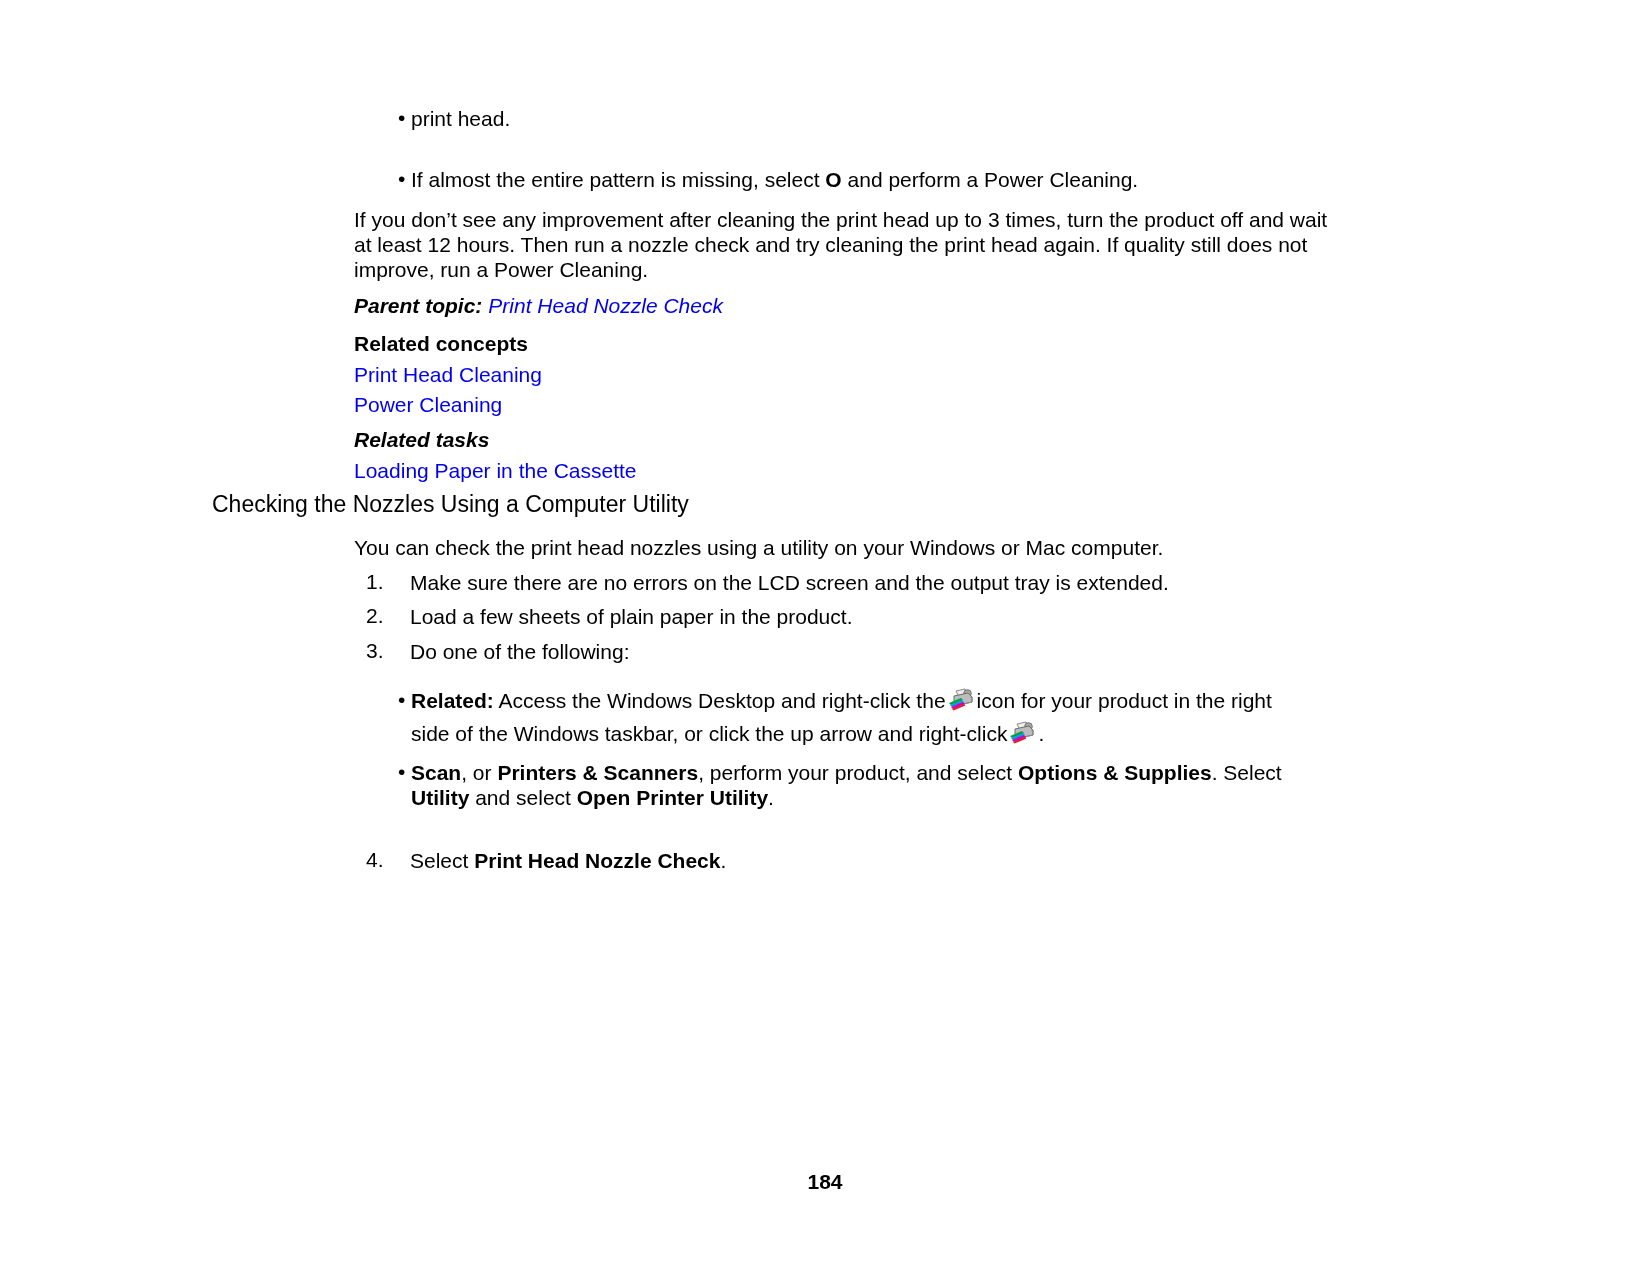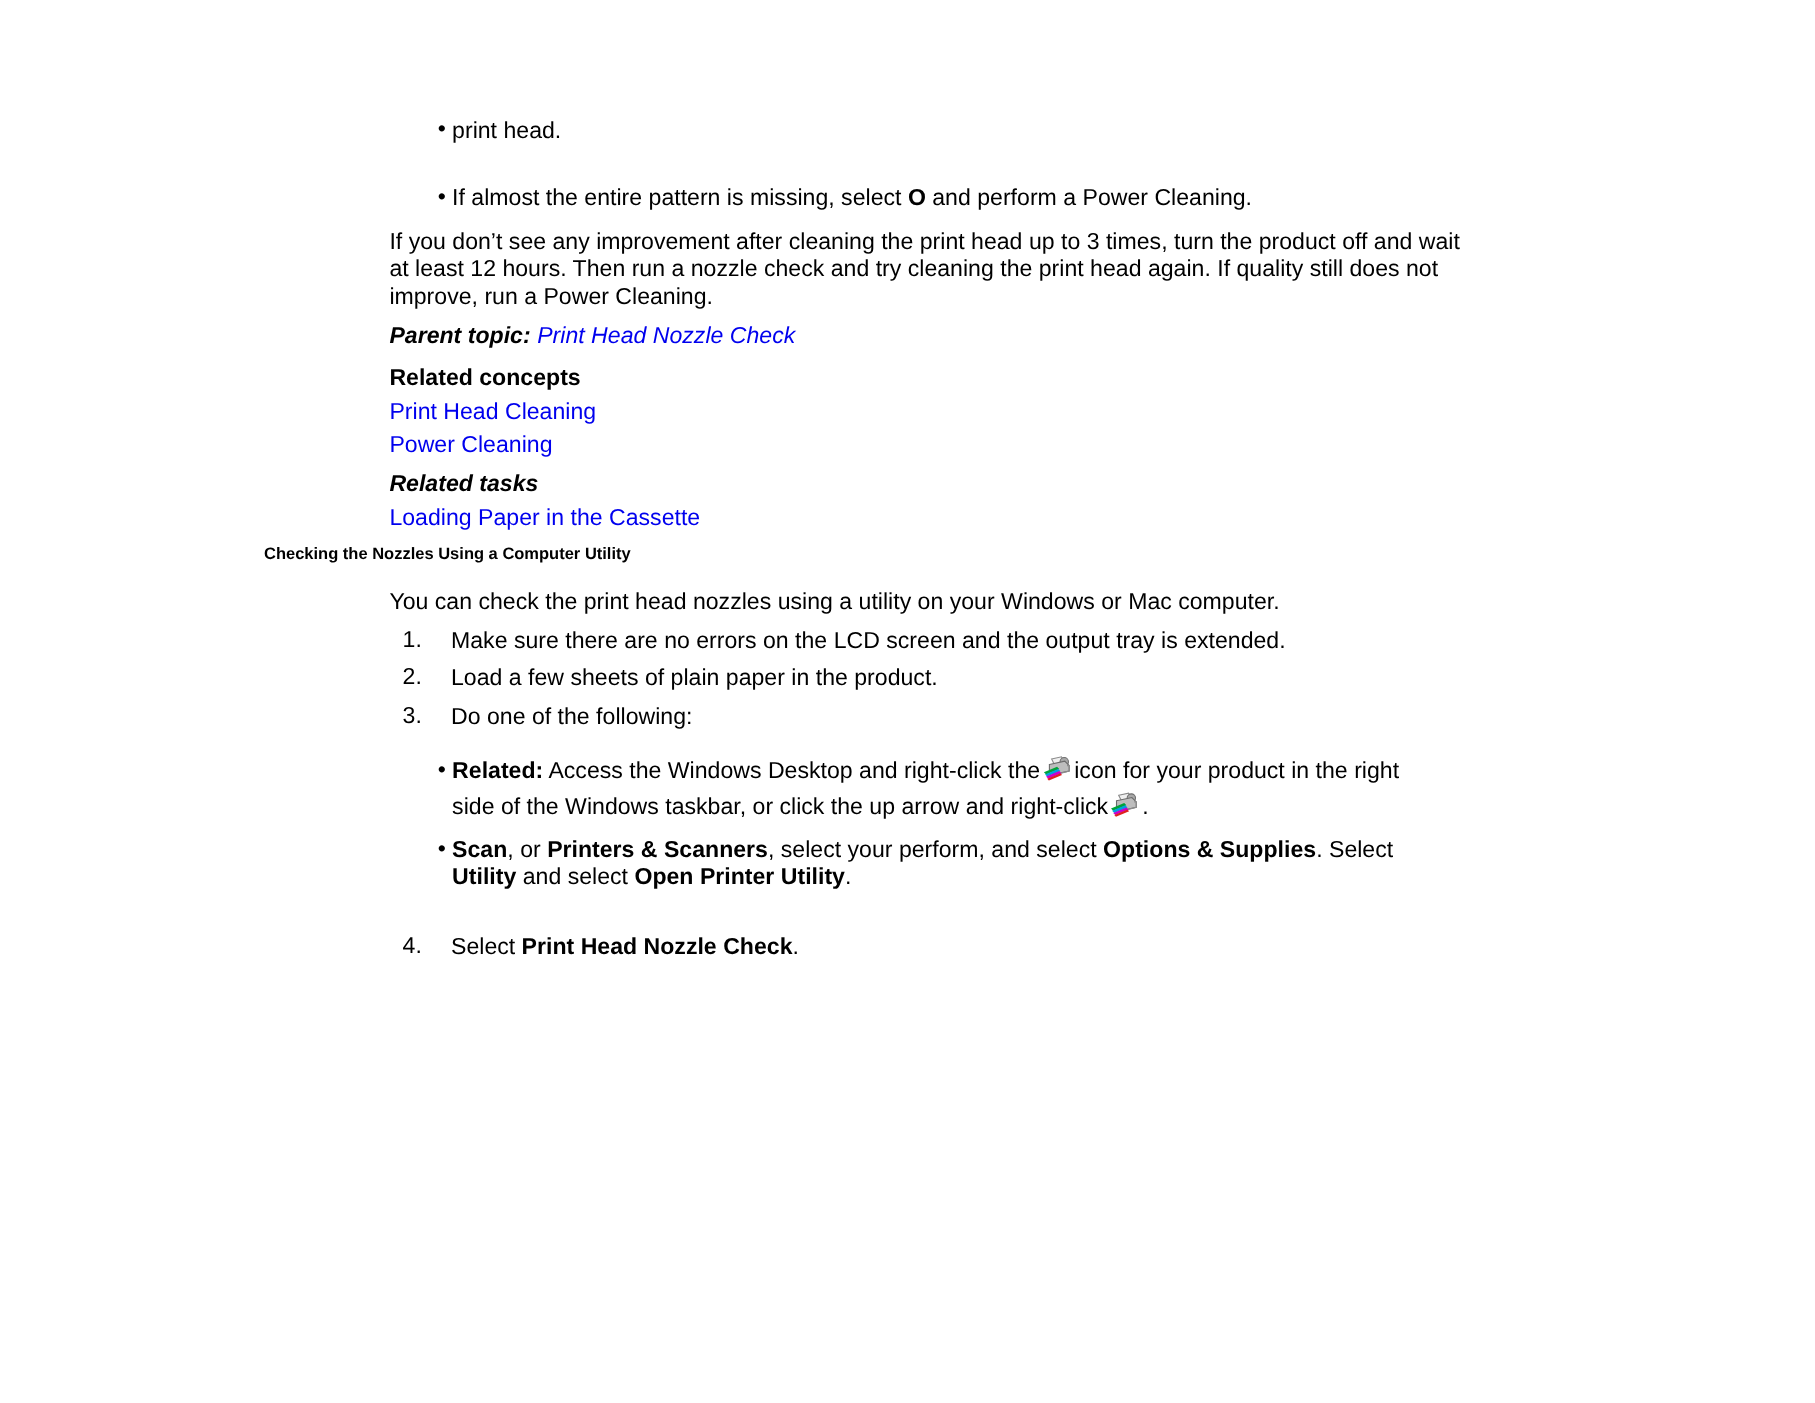--- a/index.html
+++ b/index.html
@@ -18,25 +18,24 @@
   .win .ln { height: 33px; line-height: 33px; }
   .dot { position: absolute; left: 0; top: 0; }
   .num { position: absolute; left: 0; top: 0; }
   .bullet .lines { margin-left: 13px; }
   .step .lines { margin-left: 44px; }
   b { font-weight: bold; }
   .link { color: #0000ee; text-decoration: none; cursor: pointer; }
   .pt-link { margin-left: 6px; }
   .heading {
     position: absolute;
-    font-size: 15px;
-    font-weight: bold;
+    font-size: 23px;
+    font-weight: normal;
     line-height: 28px;
     white-space: nowrap;
-    margin-left: 28px;
   }
   .pagenum {
     position: absolute;
     left: 0;
     width: 1650px;
     text-align: center;
     font-weight: bold;
     line-height: 25px;
   }
   .inline-icon {
@@ -145,26 +144,27 @@
     <polygon points="3,19 15,14 17,16 5,21" fill="#cc00cc"></polygon>
     <polygon points="4,21 16,16 17.5,17.5 5.5,22.5" fill="#e02020"></polygon>
   </svg>
 </span><span>.</span></div>
     </div>
   </div>
 
   <div class="blk bullet" style="left:398px; top:760px;">
     <span class="dot">•</span>
     <div class="lines">
-      <div class="ln"><b>Scan</b><span>, or </span><b>Printers &amp; Scanners</b><span>, select your perform, and select </span><b>Options &amp; Supplies</b><span>. Select</span></div>
+      <div class="ln"><b>Scan</b><span>, or </span><b>Printers &amp; Scanners</b><span>, perform your product, and select </span><b>Options &amp; Supplies</b><span>. Select</span></div>
       <div class="ln"><b>Utility</b><span> and select </span><b>Open Printer Utility</b><span>.</span></div>
     </div>
   </div>
 
   <div class="blk step" style="left:366px; top:848px;">
     <span class="num">4.</span>
     <div class="lines">
         <div class="ln"><span>Select </span><b>Print Head Nozzle Check</b><span>.</span></div>
       </div>
   </div>
 
+  <div class="pagenum" style="top:1169px;">184</div>
 
 </div>
 
 </body></html>

